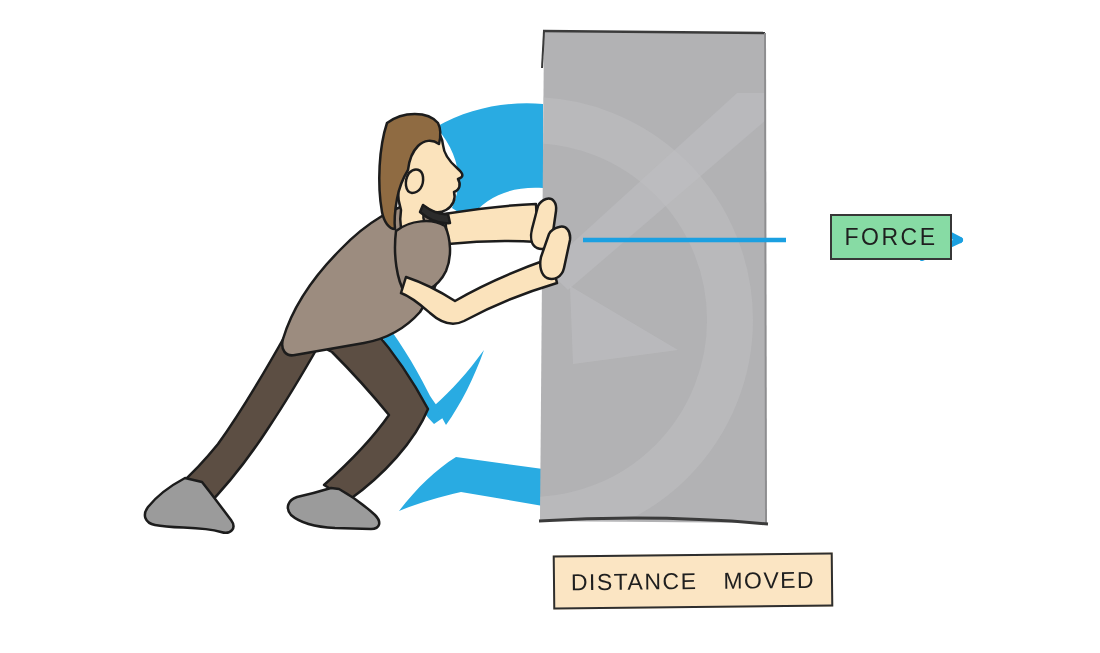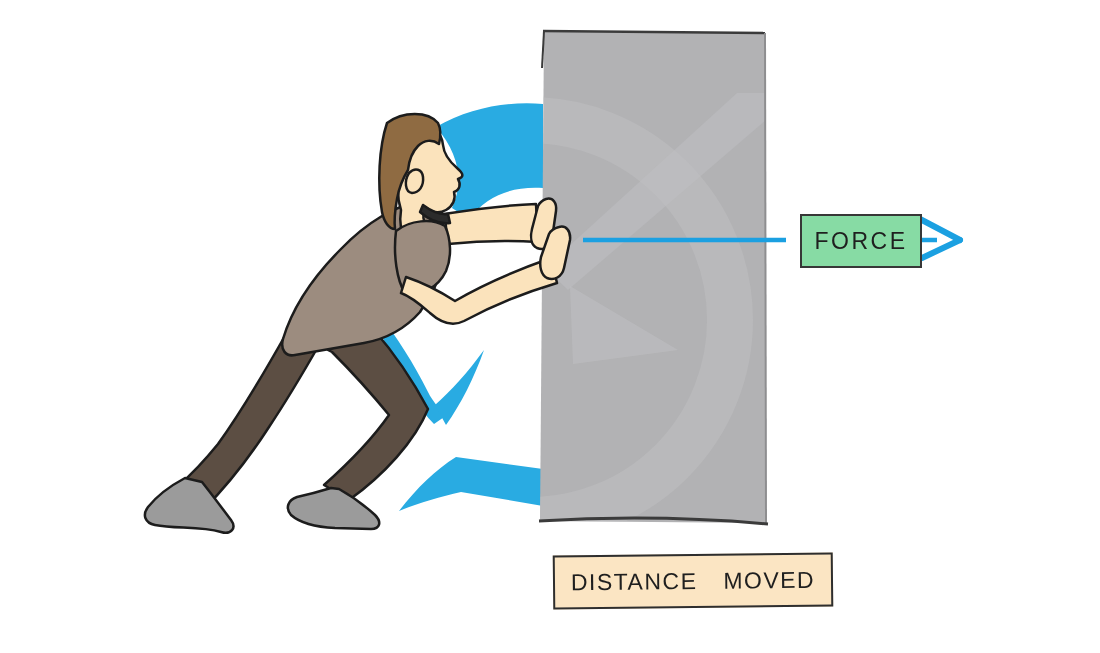--- a/index.html
+++ b/index.html
@@ -32,21 +32,21 @@
   
   .force-line{stroke:var(--line-blue);stroke-width:4.5;fill:none;}
   .force-arrow{stroke:var(--line-blue);stroke-width:6;fill:none;stroke-linecap:round;}
 
   
   .label-box{
     position:absolute;display:flex;align-items:center;justify-content:center;
     color:var(--label-text);box-sizing:border-box;white-space:nowrap;
   }
   .force-label{
-    left:800px;top:214px;width:122px;height:54px;
+    left:830px;top:214px;width:122px;height:46px;
     background:var(--force-box-bg);
     border:2px solid var(--force-box-border);
     font-size:23px;letter-spacing:2.5px;
   }
   .distance-label{
     left:553px;top:554px;width:280px;height:54px;
     background:var(--distance-box-bg);
     border:2px solid var(--distance-box-border);
     font-size:23px;letter-spacing:1.5px;word-spacing:18px;
     transform:rotate(-0.6deg);

